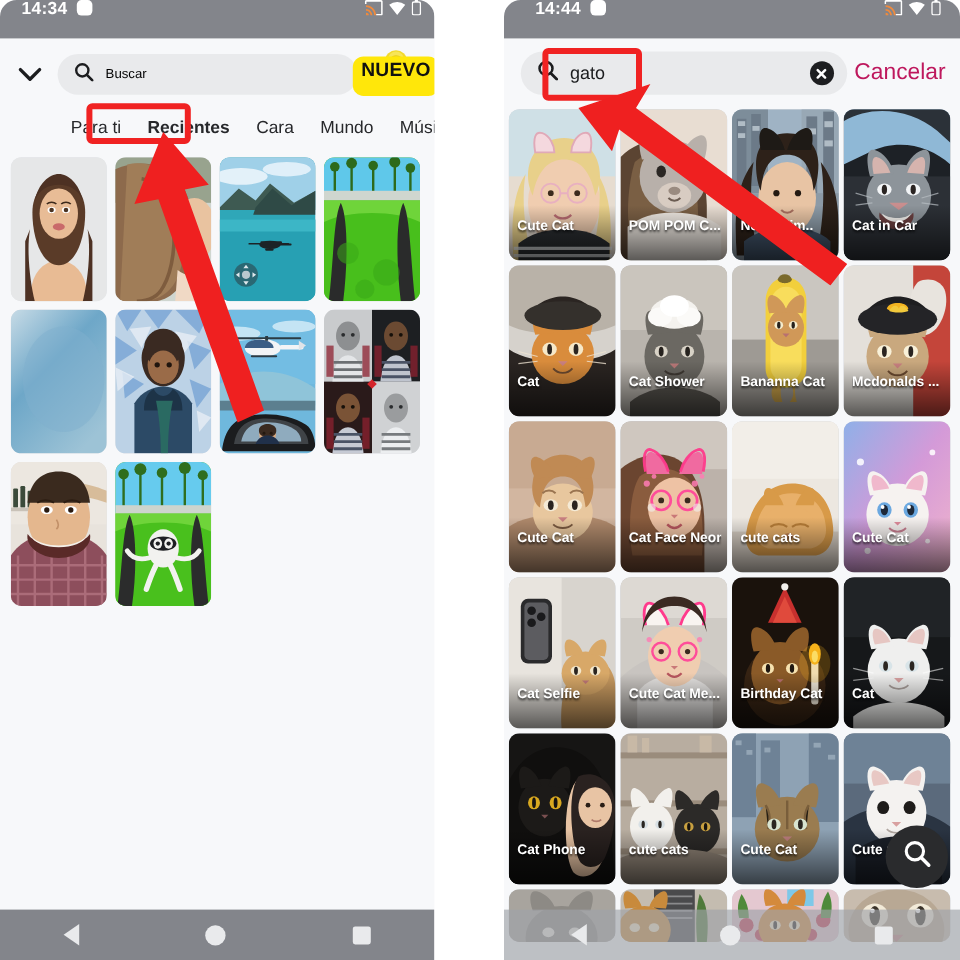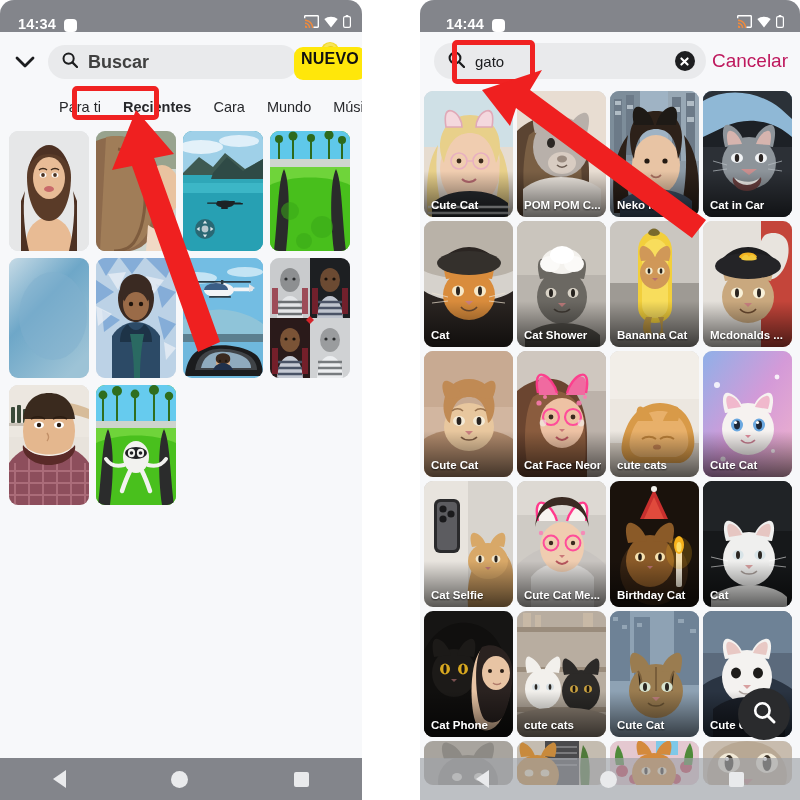--- a/index.html
+++ b/index.html
@@ -22,21 +22,21 @@
   }
   .phone-left  { left: 0px;   width: 362px; }
   .phone-right { left: 420px; width: 380px; }
 
   
   .statusbar {
     position: relative;
     height: 32px;
     background: #83858b;
     display: flex;
-    align-items: flex-end;
+    align-items: flex-start;
     padding: 0 11px 0 18px;
     color: #ffffff;
   }
   .phone-right .statusbar { padding-left: 26px; padding-right: 16px; }
   .sb-time {
     font-size: 14.5px; font-weight: 700; letter-spacing: .2px;
     color: #ffffff;
   }
   .sb-dot {
     width: 13px; height: 13px; border-radius: 4px;
@@ -59,21 +59,21 @@
   .l-searchbox {
     flex: 1 1 auto;
     height: 34px;
     background: #e9eaec;
     border-radius: 17px;
     display: flex; align-items: center;
     padding: 0 14px;
     gap: 10px;
   }
   .l-searchbox .ph {
-    font-size: 18px; color: #404040; font-weight: 700;
+    font-size: 11px; color: #000000; font-weight: 400;
   }
   .nuevo-wrap {
     position: relative; flex: 0 0 auto;
     width: 48px; height: 40px;
     display: flex; align-items: flex-end; justify-content: center;
   }
   .coin {
     position: absolute; top: -2px; left: 50%;
     transform: translateX(-50%);
     width: 22px; height: 21px;
@@ -168,21 +168,21 @@
   }
   .r-cell {
     width: 89px; height: 126px;
     border-radius: 9px;
     overflow: hidden;
     position: relative;
     background: #cfd3d8;
   }
   .r-cell .cap {
     position: absolute;
-    left: 7px; bottom: 6px; right: 5px;
+    left: 7px; bottom: 22px; right: 5px;
     font-size: 11.5px;
     font-weight: 700;
     color: #ffffff;
     text-shadow: 0 1px 2px rgba(0,0,0,.75);
     white-space: nowrap;
     overflow: hidden;
     text-overflow: clip;
     z-index: 4;
   }
   .r-cell .shade {

